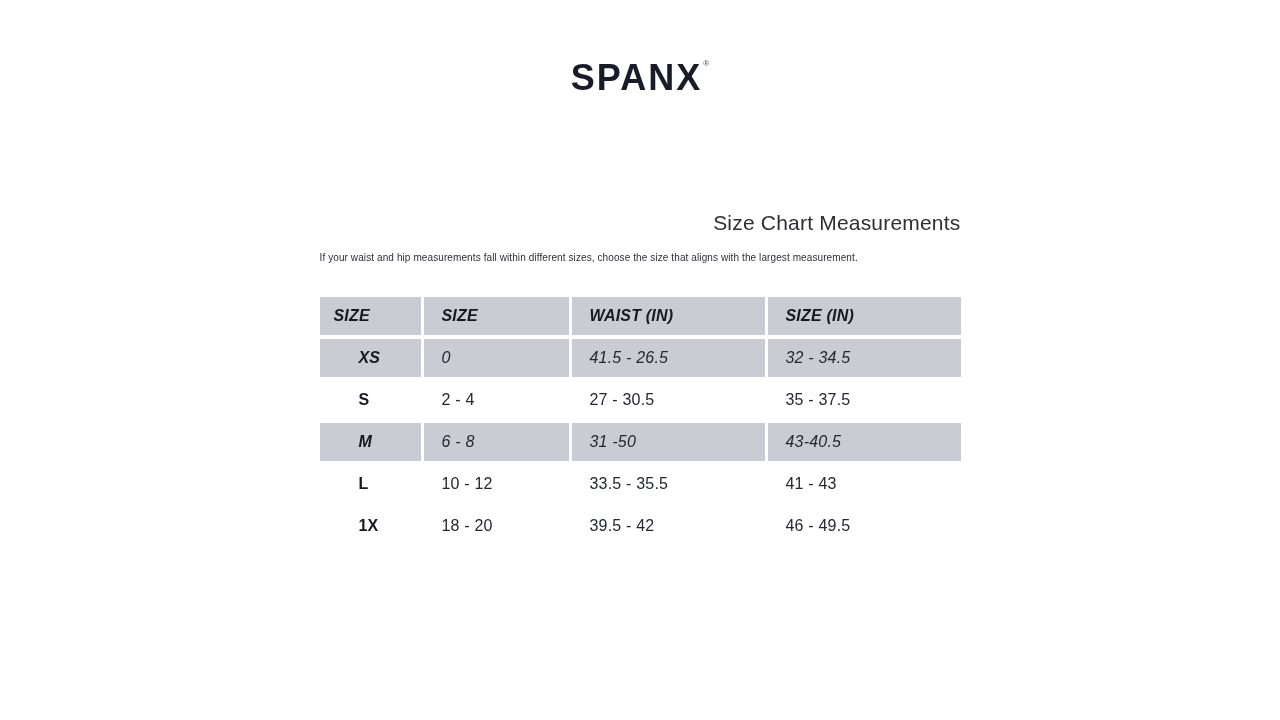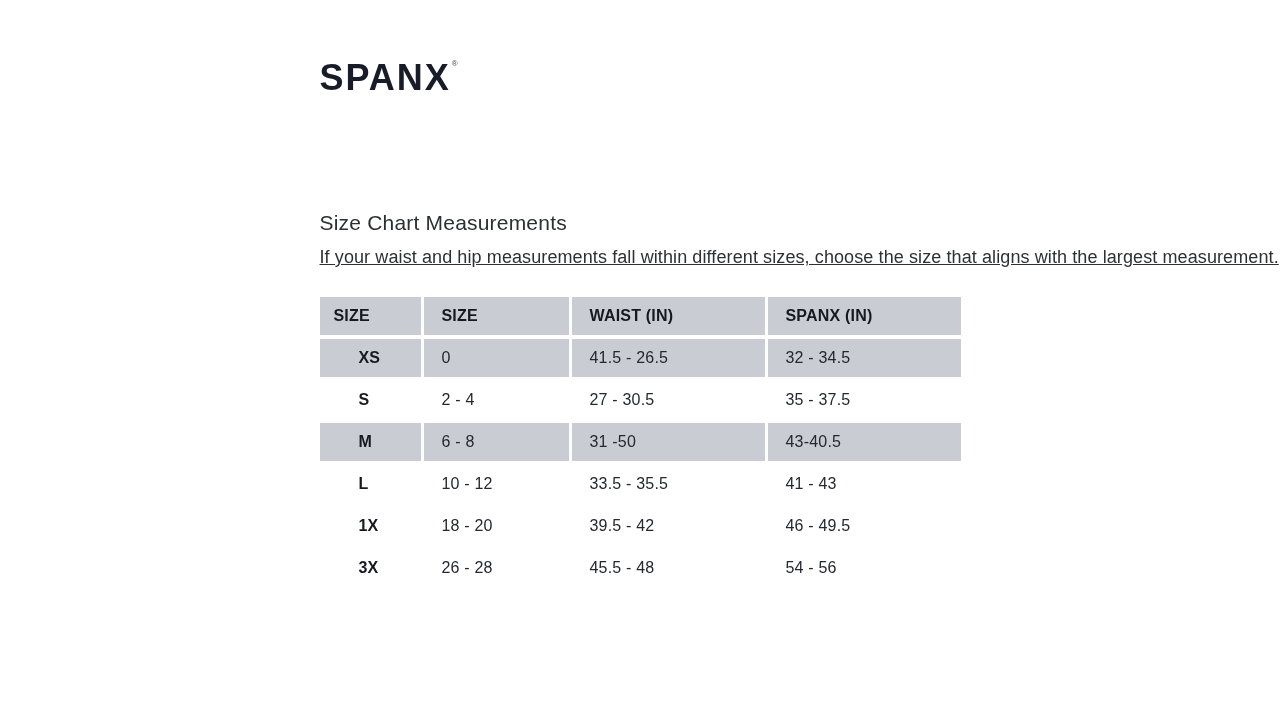--- a/index.html
+++ b/index.html
@@ -12,53 +12,52 @@
     width: 1280px;
     height: 720px;
     overflow: hidden;
   }
   .content {
     width: 641px;
     margin: 0 auto;
   }
   .logo {
     margin-top: 60px;
-    text-align: left;
+    text-align: center;
     font-size: 36px;
     line-height: 1;
     font-weight: 700;
     letter-spacing: 2px;
     color: #171c28;
     white-space: nowrap;
   }
   .logo .tm {
     font-size: 8px;
     font-weight: 400;
     color: #4a4f5a;
     vertical-align: 24px;
     letter-spacing: 0;
     margin-left: 1px;
   }
   .page-title {
     margin-top: 113px;
-    text-align: left;
+    text-align: right;
     font-size: 21px;
     line-height: 27px;
     font-weight: 400;
     color: #2d2f33;
     letter-spacing: 0.2px;
   }
   .page-subtitle {
     margin-top: 14px;
-    font-size: 18px;
+    font-size: 10px;
     line-height: 15px;
     color: #2e3036;
     letter-spacing: 0.1px;
     white-space: nowrap;
-    text-decoration: underline;
   }
   table.size-chart {
     margin-top: 32px;
     width: 641px;
     table-layout: fixed;
     border-collapse: separate;
     border-spacing: 0;
   }
   .size-chart th, .size-chart td {
     height: 38px;
@@ -86,20 +85,21 @@
     color: #25282f;
     letter-spacing: 0.2px;
   }
   .size-chart td.size-label {
     font-weight: 700;
     color: #16191f;
     padding-left: 39px;
   }
   .size-chart tr.gray th, .size-chart tr.gray td {
     background: #c9ccd3;
+    font-style: italic;
   }
 </style>
 </head>
 <body>
 
 <div class="content">
 
   <div class="logo"><span>SPANX</span><span class="tm">®</span></div>
 
   <div class="page-title">Size Chart Measurements</div>
@@ -111,21 +111,21 @@
       <col style="width:101px">
       <col style="width:148px">
       <col style="width:196px">
       <col style="width:196px">
     </colgroup>
     <thead>
       <tr class="gray">
         <th>SIZE</th>
         <th>SIZE</th>
         <th>WAIST (IN)</th>
-        <th>SPANX (IN)</th>
+        <th>SIZE (IN)</th>
       </tr>
     </thead>
     <tbody>
       <tr class="gray">
         <td class="size-label">XS</td>
         <td>0</td>
         <td>41.5 - 26.5</td>
         <td>32 - 34.5</td>
       </tr>
       <tr>
@@ -145,22 +145,16 @@
         <td>10 - 12</td>
         <td>33.5 - 35.5</td>
         <td>41 - 43</td>
       </tr>
       <tr>
         <td class="size-label">1X</td>
         <td>18 - 20</td>
         <td>39.5 - 42</td>
         <td>46 - 49.5</td>
       </tr>
-      <tr>
-        <td class="size-label">3X</td>
-        <td>26 - 28</td>
-        <td>45.5 - 48</td>
-        <td>54 - 56</td>
-      </tr>
     </tbody>
   </table>
 
 </div>
 
 </body></html>

